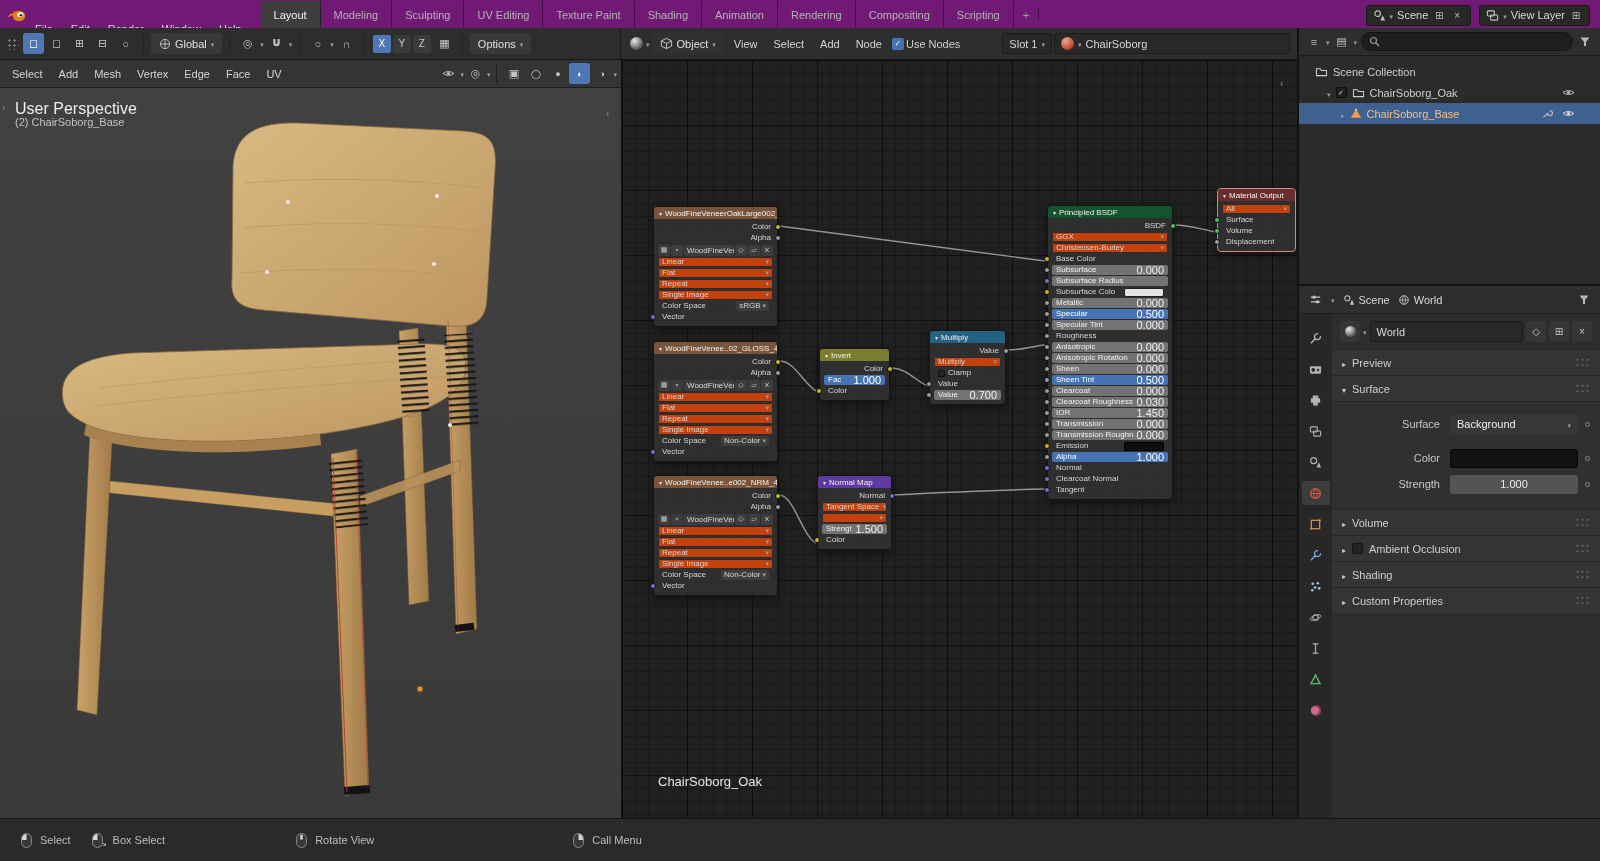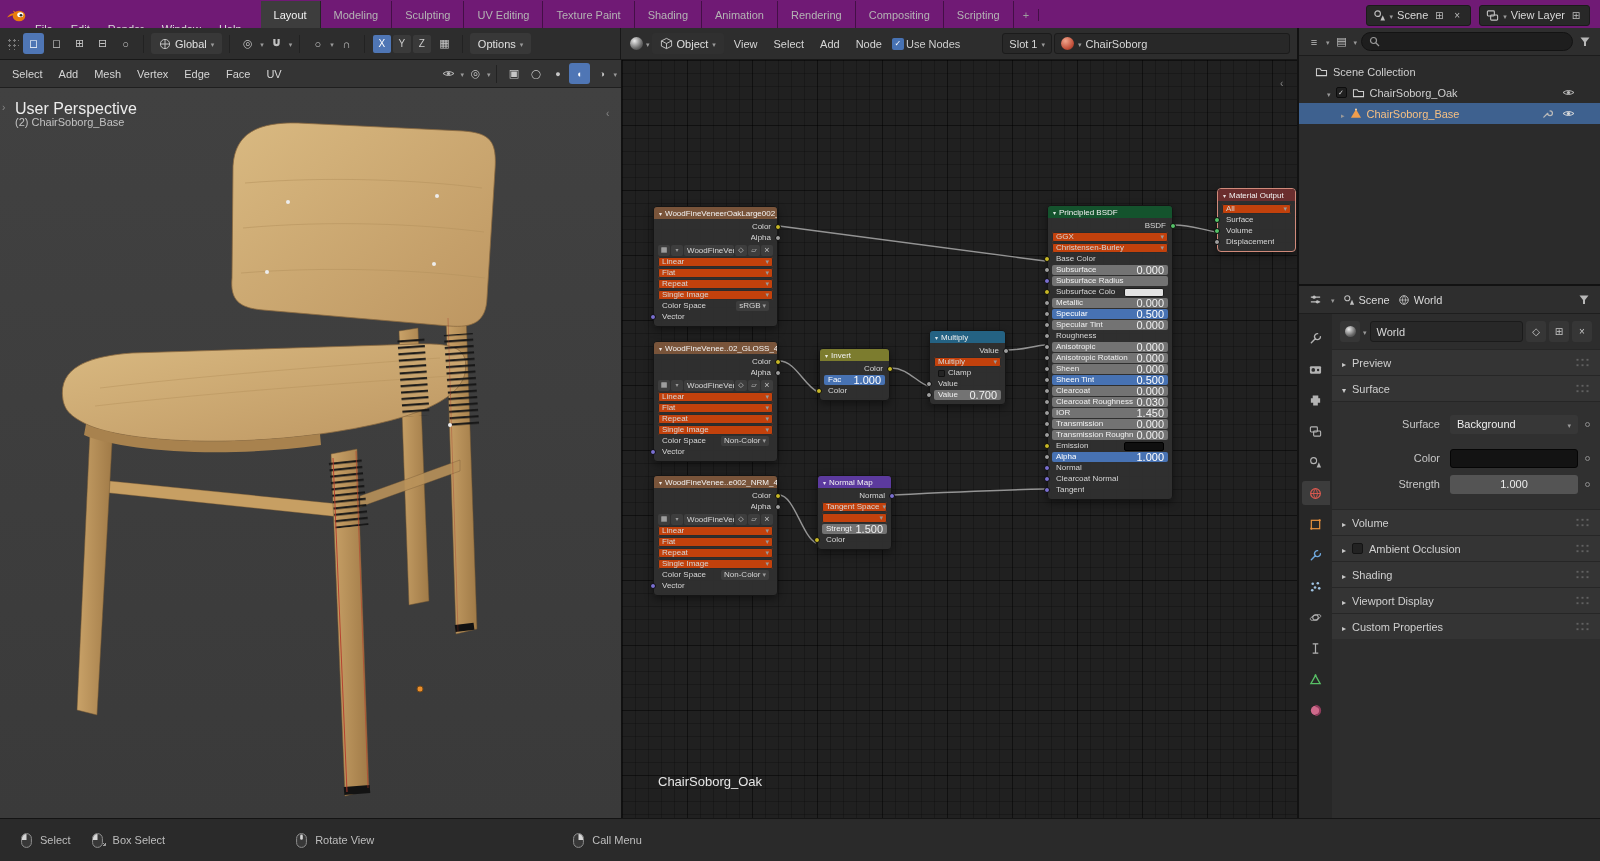--- a/index.html
+++ b/index.html
@@ -1040,26 +1040,20 @@
             </div>
 
 
             <div class="ppanel">
               <span class="parr-c"></span>
 
               <span>Shading</span>
               <span class="grip"></span>
             </div>
 
-            <div class="ppanel">
-              <span class="parr-c"></span>
-
-              <span>Viewport Display</span>
-              <span class="grip"></span>
-            </div>
 
             <div class="ppanel">
               <span class="parr-c"></span>
 
               <span>Custom Properties</span>
               <span class="grip"></span>
             </div>
           </div>
       </div>
     </div>

